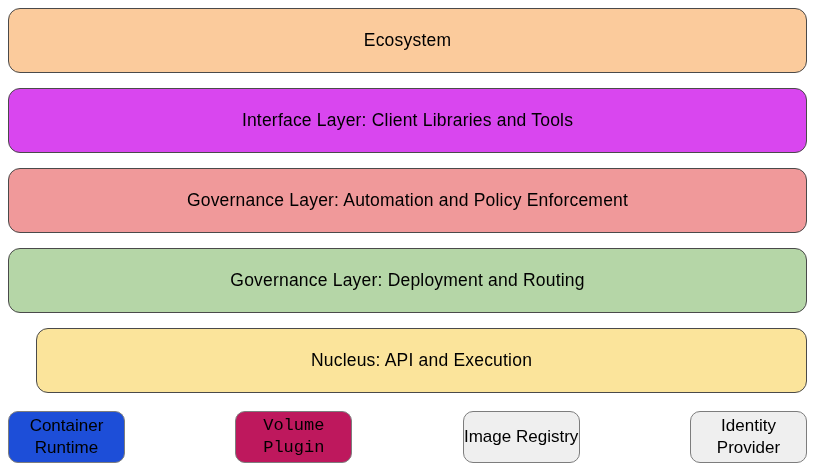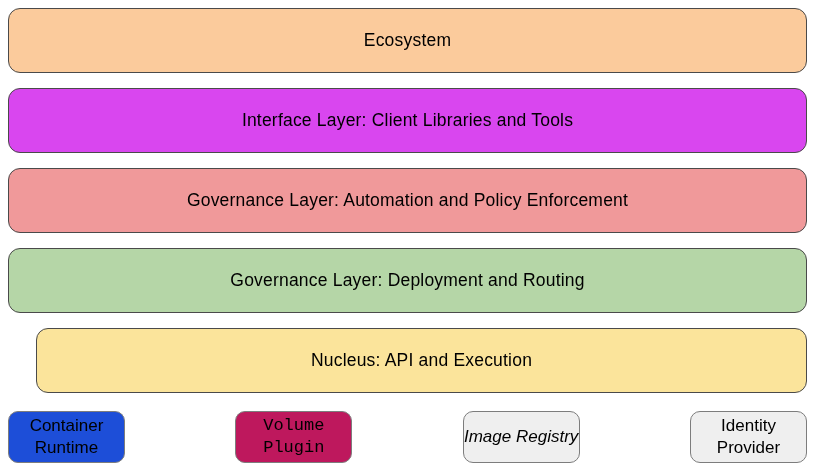--- a/index.html
+++ b/index.html
@@ -84,21 +84,21 @@
   <div class="plugin-row" id="plugin-row">
   <div class="plugin" style="background: #1d4ed8;">
     <span>Container Runtime</span>
   </div>
 
 
   <div class="plugin" style="background: #be185d; font-family: Liberation Mono, monospace;">
     <span>Volume Plugin</span>
   </div>
 
-  <div class="plugin" style="background: rgb(239, 239, 239); font-style: italic;">
+  <div class="plugin" style="background: rgb(239, 239, 239);">
     <span>Image Registry</span>
   </div>
 
 
   <div class="plugin" style="background: rgb(239, 239, 239);">
     <span>Identity Provider</span>
   </div>
 </div>
 </div>
 

